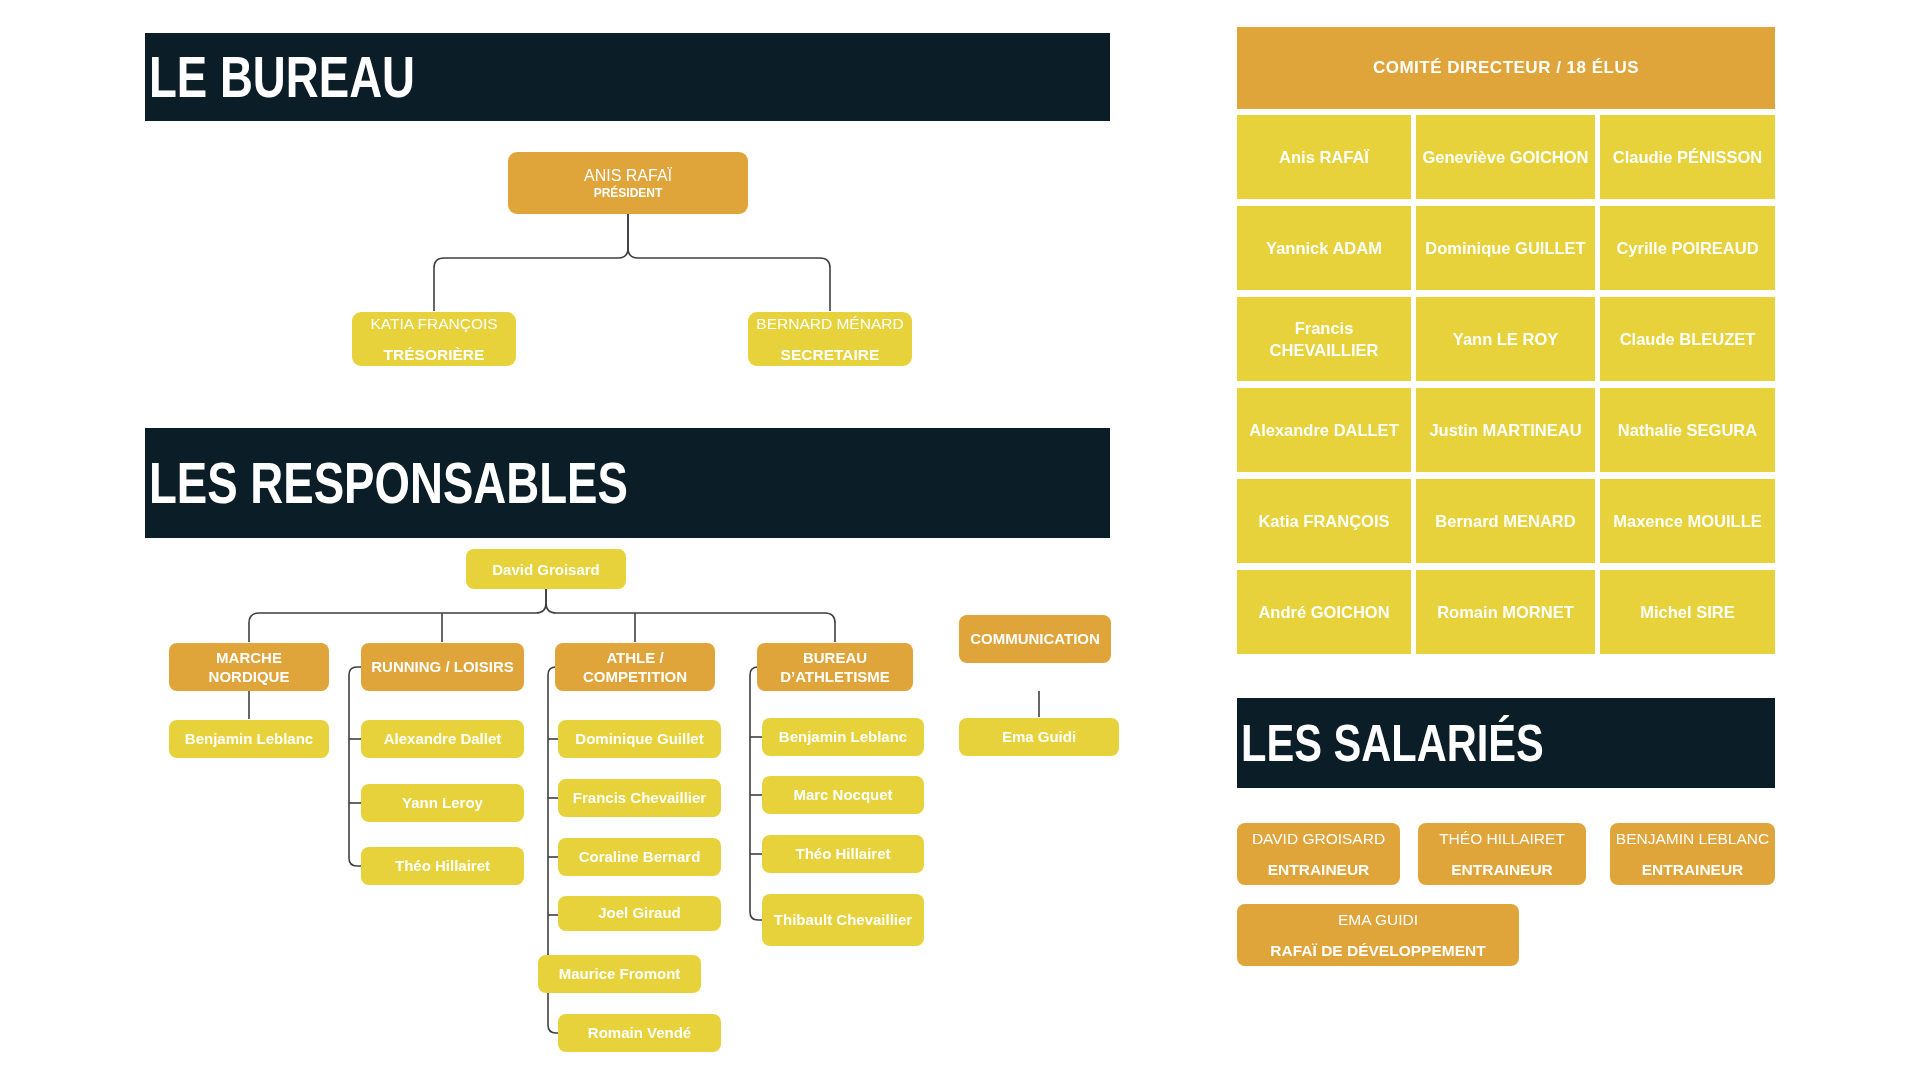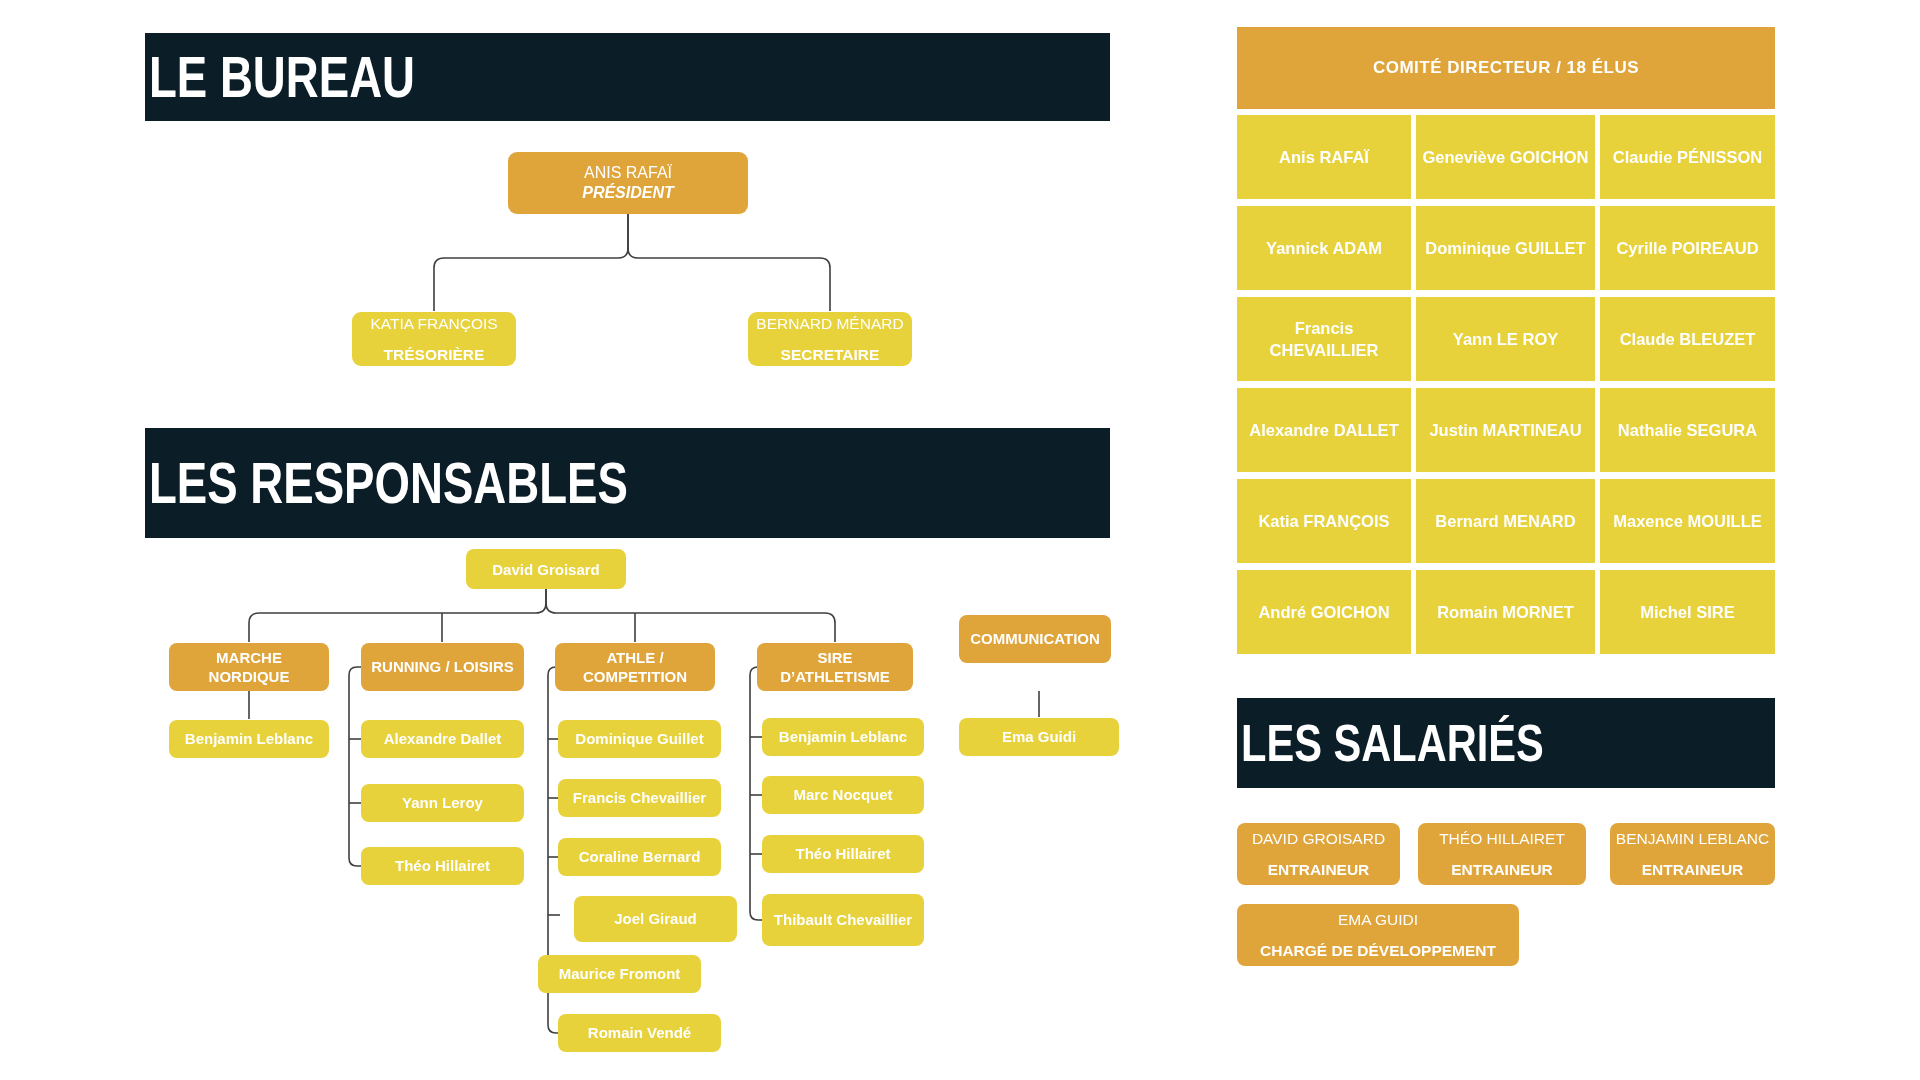--- a/index.html
+++ b/index.html
@@ -25,21 +25,21 @@
     transform:scaleX(0.8);transform-origin:left center;line-height:1;
   }
   .card{
     border-radius:9px;color:var(--white);text-align:center;
     display:flex;flex-direction:column;align-items:center;justify-content:center;
     line-height:1.25;
   }
   .card.orange{background:var(--orange);}
   .card.yellow{background:var(--yellow);}
   .card .name{font-weight:400;font-size:16px;}
-  .card .role{font-weight:700;font-size:16px;font-style:italic;}
+  .card .role{font-weight:700;font-size:12px;}
   .card .name-sm{font-weight:400;font-size:15.5px;}
   .card .role-sm{font-weight:700;font-size:15.5px;margin-top:12px;}
   .branch-header{
     border-radius:8px;background:var(--orange);color:var(--white);
     font-weight:700;font-size:15px;text-align:center;line-height:1.3;
     display:flex;align-items:center;justify-content:center;padding:0 5px;
   }
   .member{
     border-radius:8px;background:var(--yellow);color:var(--white);
     font-weight:700;font-size:15px;text-align:center;line-height:1.25;
@@ -120,33 +120,33 @@
 
   <div class="abs dark-header" style="left:145px;top:428px;width:965px;height:110px">
     <span class="big-title">LES RESPONSABLES</span>
   </div>
 
   <div class="abs single-name" style="left:466px;top:549px;width:160px;height:40px">David Groisard</div>
 
   <div class="abs branch-header" style="left:169px;top:643px;width:160px;height:48px">MARCHE NORDIQUE</div>
   <div class="abs branch-header" style="left:361px;top:643px;width:163px;height:48px">RUNNING / LOISIRS</div>
   <div class="abs branch-header" style="left:555px;top:643px;width:160px;height:48px">ATHLE / COMPETITION</div>
-  <div class="abs branch-header" style="left:757px;top:643px;width:156px;height:48px">SIRE D’ATHLETISME</div>
+  <div class="abs branch-header" style="left:757px;top:643px;width:156px;height:48px">BUREAU D’ATHLETISME</div>
   <div class="abs branch-header" style="left:959px;top:615px;width:152px;height:48px">COMMUNICATION</div>
 
   <div class="abs member" style="left:169px;top:720px;width:160px;height:38px">Benjamin Leblanc</div>
 
   <div class="abs member" style="left:361px;top:720px;width:163px;height:38px">Alexandre Dallet</div>
   <div class="abs member" style="left:361px;top:784px;width:163px;height:38px">Yann Leroy</div>
   <div class="abs member" style="left:361px;top:847px;width:163px;height:38px">Théo Hillairet</div>
 
   <div class="abs member" style="left:558px;top:720px;width:163px;height:38px">Dominique Guillet</div>
   <div class="abs member" style="left:558px;top:779px;width:163px;height:38px">Francis Chevaillier</div>
   <div class="abs member" style="left:558px;top:838px;width:163px;height:38px">Coraline Bernard</div>
-  <div class="abs member" style="left:574px;top:896px;width:163px;height:46px">Joel Giraud</div>
+  <div class="abs member" style="left:558px;top:896px;width:163px;height:35px">Joel Giraud</div>
   <div class="abs member" style="left:538px;top:955px;width:163px;height:38px">Maurice Fromont</div>
   <div class="abs member" style="left:558px;top:1014px;width:163px;height:38px">Romain Vendé</div>
 
   <div class="abs member" style="left:762px;top:718px;width:162px;height:38px">Benjamin Leblanc</div>
   <div class="abs member" style="left:762px;top:776px;width:162px;height:38px">Marc Nocquet</div>
   <div class="abs member" style="left:762px;top:835px;width:162px;height:38px">Théo Hillairet</div>
   <div class="abs member" style="left:762px;top:894px;width:162px;height:52px">Thibault Chevaillier</div>
 
   <div class="abs member" style="left:959px;top:718px;width:160px;height:38px">Ema Guidi</div>
 
@@ -184,16 +184,16 @@
   <div class="abs card orange" style="left:1418px;top:823px;width:168px;height:62px;border-radius:8px">
     <div class="name-sm">THÉO HILLAIRET</div>
     <div class="role-sm">ENTRAINEUR</div>
   </div>
   <div class="abs card orange" style="left:1610px;top:823px;width:165px;height:62px;border-radius:8px">
     <div class="name-sm">BENJAMIN LEBLANC</div>
     <div class="role-sm">ENTRAINEUR</div>
   </div>
   <div class="abs card orange" style="left:1237px;top:904px;width:282px;height:62px;border-radius:8px">
     <div class="name-sm">EMA GUIDI</div>
-    <div class="role-sm">CHARGÉ DE DÉVELOPPEMENT</div>
+    <div class="role-sm">RAFAÏ DE DÉVELOPPEMENT</div>
   </div>
 
 </div>
 
 </body></html>

